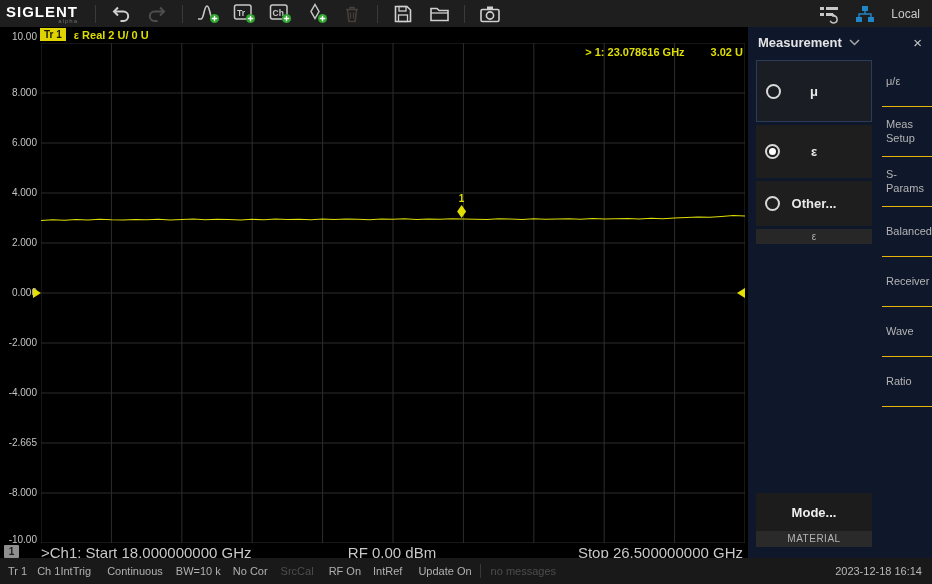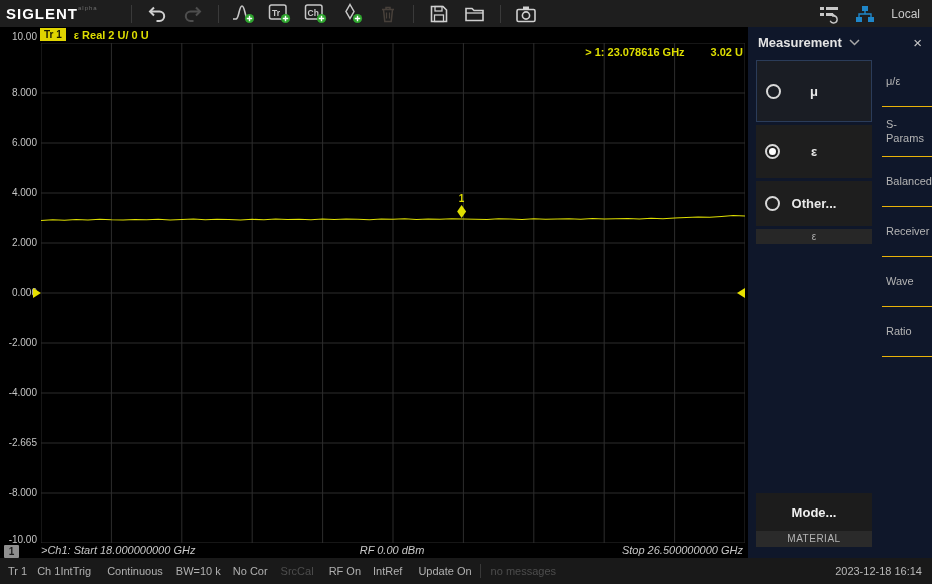--- a/index.html
+++ b/index.html
@@ -1,42 +1,42 @@
 <!DOCTYPE html>
 <html><head>
 <meta charset="utf-8">
 <style>
   html,body{margin:0;padding:0;background:#000;}
   body{width:932px;height:584px;overflow:hidden;font-family:"Liberation Sans",sans-serif;-webkit-font-smoothing:antialiased;}
   .app{position:relative;width:932px;height:584px;background:#000;}
 
   
   .toolbar{position:absolute;top:0;left:0;right:0;height:27px;background:#1e1e1e;display:flex;align-items:center;padding:0 6px;}
-  .logo-wrap{display:flex;flex-direction:row;margin-right:26px;line-height:1;}
+  .logo-wrap{display:flex;flex-direction:column;margin-right:10px;line-height:1;}
   .logo{color:#fff;font-weight:bold;font-size:15px;letter-spacing:1px;}
   .logo-sub{color:#6e6e6e;font-size:6px;text-align:right;margin-top:-1px;letter-spacing:1px;}
   .tb-sep{width:1px;height:18px;background:#3a3a3a;margin:0 7px;}
   .tb-btn{width:28px;height:24px;background:transparent;border:none;padding:0;margin:16px 4px;display:flex;align-items:center;justify-content:center;cursor:pointer;}
   .tb-btn.disabled{opacity:.45;}
   .tb-spacer{flex:1;}
   .local-label{color:#c8c8c8;font-size:12px;margin:0 6px 0 8px;}
 
   
   .graph{position:absolute;top:27px;left:0;width:748px;height:531px;background:#000;}
   .trace-header{position:absolute;top:1px;left:40px;display:flex;align-items:center;gap:8px;z-index:3;}
   .tr-badge{background:#e0d400;color:#161600;font-size:10px;font-weight:bold;padding:0 4px;height:13px;line-height:13px;}
   .tr-label{color:#dede00;font-size:11px;font-weight:bold;}
   .ylab{position:absolute;left:0;width:37px;text-align:right;font-size:10px;color:#c4c4c4;}
   #plot-svg{position:absolute;left:41px;top:16px;}
   .marker-readout{position:absolute;top:19px;right:5px;display:flex;gap:26px;color:#dede00;font-size:11px;font-weight:bold;z-index:3;}
   .ref-tri{position:absolute;width:0;height:0;border-top:5px solid transparent;border-bottom:5px solid transparent;z-index:3;}
   .ref-tri.left{left:33px;top:261px;border-left:8px solid #e6e000;}
   .ref-tri.right{left:737px;top:261px;border-right:8px solid #e6e000;}
   .ch-badge{position:absolute;left:4px;top:518px;width:15px;height:13px;background:#8f8f8f;color:#1c1c1c;font-size:10px;font-weight:bold;text-align:center;line-height:13px;border-radius:1px;}
-  .graph-footer{position:absolute;left:41px;top:517px;width:702px;display:flex;font-size:11px;color:#c8c8c8;font-style:italic;}
+  .graph-footer{position:absolute;left:41px;top:517px;width:702px;display:flex;font-size:15px;color:#c8c8c8;}
   .graph-footer .gf-start{flex:1;text-align:left;}
   .graph-footer .gf-stop{flex:1;text-align:right;}
 
   
   .panel{position:absolute;top:27px;left:748px;width:184px;height:531px;background:#0f172a;}
   .panel-header{height:30px;display:flex;align-items:center;padding:0 10px;}
   .panel-title{color:#e4e4e4;font-size:13px;font-weight:bold;}
   .chevron{margin-left:7px;display:flex;}
   .panel-close{margin-left:auto;color:#c8c8c8;font-size:15px;cursor:pointer;line-height:1;}
   .opt-col{position:absolute;left:8px;top:33px;width:116px;}
@@ -261,20 +261,21 @@
       </div>
       <div class="opt other">
         <span class="radio"></span>
         <span class="opt-label">Other...</span>
       </div>
       <div class="opt-sub">ε</div>
     </div>
 
     <div class="menu-col">
       <div class="menu-item">μ/ε</div>
+      <div class="menu-item">Meas Setup</div>
       <div class="menu-item">S-Params</div>
       <div class="menu-item">Balanced</div>
       <div class="menu-item">Receiver</div>
       <div class="menu-item">Wave</div>
       <div class="menu-item">Ratio</div>
     </div>
 
     <div class="mode-box">
       <div class="mode-label">Mode...</div>
       <div class="mode-value">MATERIAL</div>

